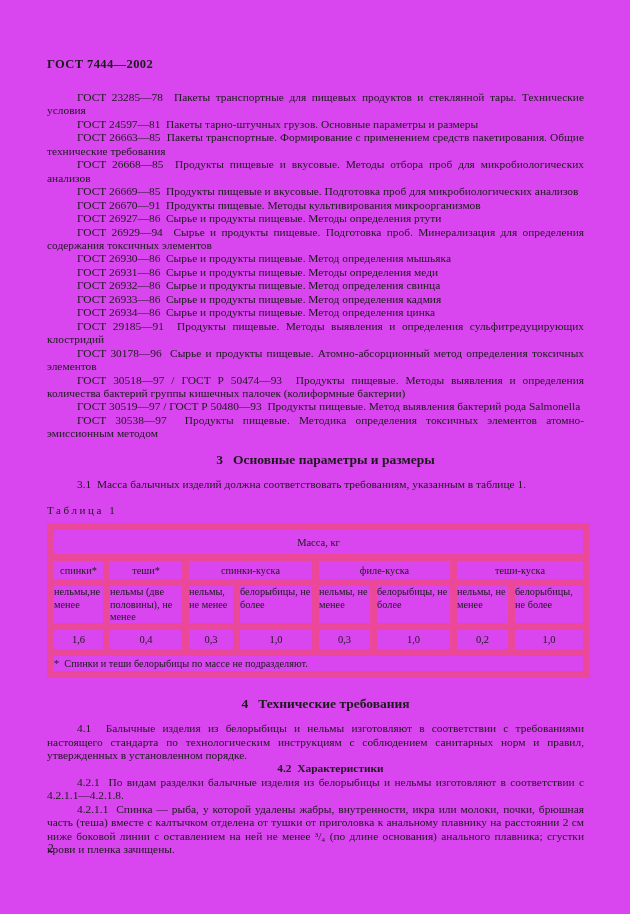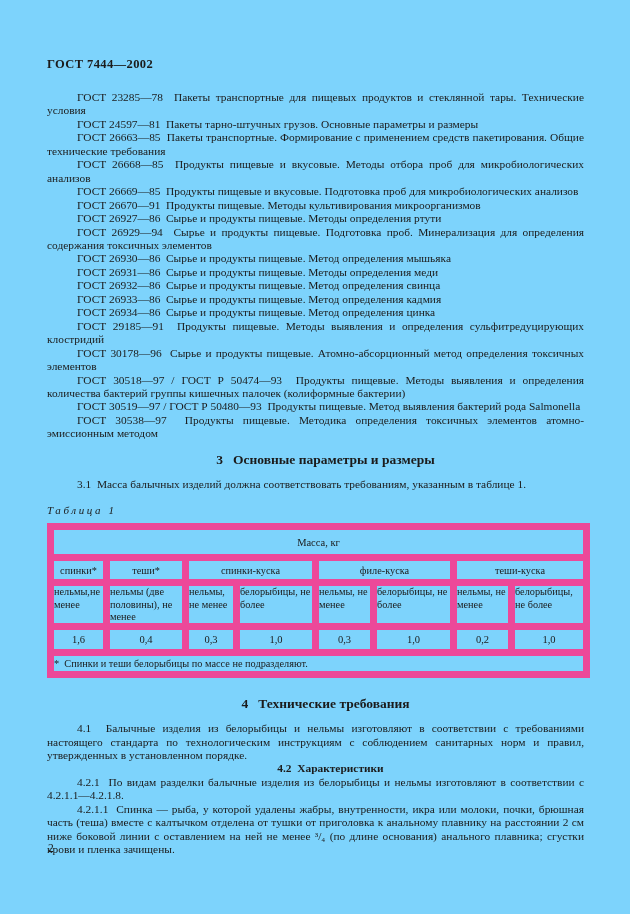--- a/index.html
+++ b/index.html
@@ -1,19 +1,19 @@
 <!DOCTYPE html>
 <html lang="ru"><head>
 <meta charset="utf-8">
 <style>
   html,body { margin:0; padding:0; background:#ffffff; }
   .page {
     position:relative;
     width:630px; height:914px;
-    background:#7dd3fc;
+    background:#d946ef;
     color:#1b1b1b;
     font-family:"Liberation Serif", serif;
     box-sizing:border-box;
     padding:56px 46px 0 47px;
     overflow:hidden;
   }
   .doc-header {
     font-size:12.5px; font-weight:bold; letter-spacing:0.4px; line-height:16px;
   }
   .refs { margin-top:19px; }
@@ -26,21 +26,21 @@
   }
   .sec {
     margin:11px 0 0 20px;
     font-size:13.5px; font-weight:bold; line-height:16px;text-align:center;
   }
   .sec .sec-num { margin-right:10px; }
   .sec-4 { margin-top:18px; }
   .p31 { margin-top:10px; }
   .table-label {
     margin-top:13px;
-    font-size:11px; letter-spacing:2.6px; line-height:13px;font-style:italic;
+    font-size:11px; letter-spacing:2.6px; line-height:13px;
   }
   table.t1 {
     border-collapse:collapse;
     table-layout:fixed;
     width:536px;
     margin-top:6px;
     border:1.5px solid #000;
     font-size:10.3px;
     color:#1b1b1b;
   }

